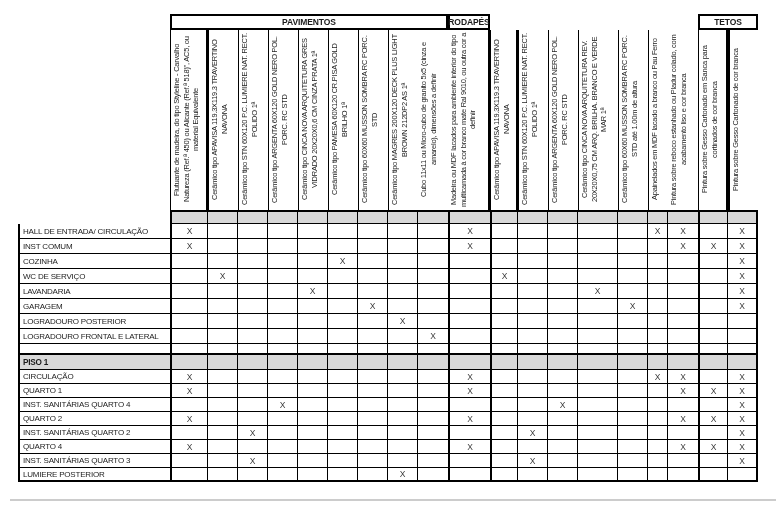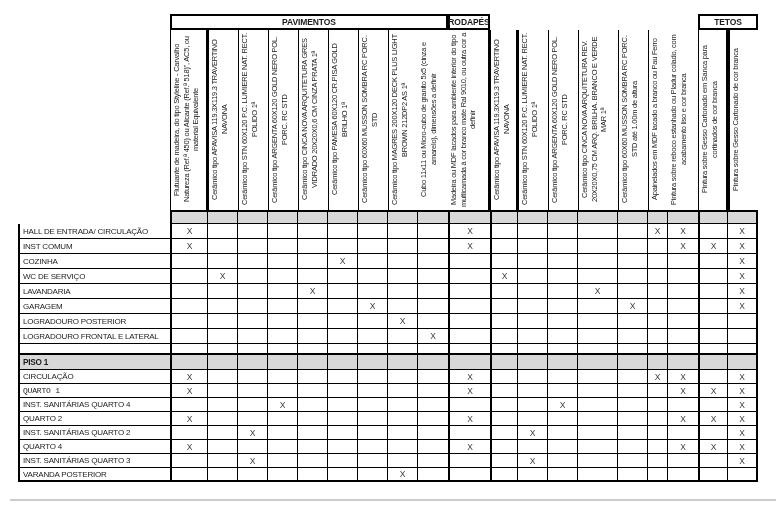--- a/index.html
+++ b/index.html
@@ -287,21 +287,21 @@
       <div class="cell d bl2 br0" style="grid-area: 14 / 11;">X</div>
       <div class="cell d bl2" style="grid-area: 14 / 12;"></div>
       <div class="cell d" style="grid-area: 14 / 13;"></div>
       <div class="cell d" style="grid-area: 14 / 14;"></div>
       <div class="cell d" style="grid-area: 14 / 15;"></div>
       <div class="cell d" style="grid-area: 14 / 16;"></div>
       <div class="cell d" style="grid-area: 14 / 17;">X</div>
       <div class="cell d br0" style="grid-area: 14 / 18;">X</div>
       <div class="cell d bl2" style="grid-area: 14 / 19;"></div>
       <div class="cell d br2" style="grid-area: 14 / 20;">X</div>
-      <div class="cell lbl bl2 br0" style="grid-area: 15 / 1; font-family: Liberation Mono, monospace;">QUARTO 1</div>
+      <div class="cell lbl bl2 br0" style="grid-area: 15 / 1;">QUARTO 1</div>
       <div class="cell d bl2" style="grid-area: 15 / 2;">X</div>
       <div class="cell d" style="grid-area: 15 / 3;"></div>
       <div class="cell d" style="grid-area: 15 / 4;"></div>
       <div class="cell d" style="grid-area: 15 / 5;"></div>
       <div class="cell d" style="grid-area: 15 / 6;"></div>
       <div class="cell d" style="grid-area: 15 / 7;"></div>
       <div class="cell d" style="grid-area: 15 / 8;"></div>
       <div class="cell d" style="grid-area: 15 / 9;"></div>
       <div class="cell d br0" style="grid-area: 15 / 10;"></div>
       <div class="cell d bl2 br0" style="grid-area: 15 / 11;">X</div>
@@ -407,21 +407,21 @@
       <div class="cell d bl2 br0" style="grid-area: 20 / 11;"></div>
       <div class="cell d bl2" style="grid-area: 20 / 12;"></div>
       <div class="cell d" style="grid-area: 20 / 13;">X</div>
       <div class="cell d" style="grid-area: 20 / 14;"></div>
       <div class="cell d" style="grid-area: 20 / 15;"></div>
       <div class="cell d" style="grid-area: 20 / 16;"></div>
       <div class="cell d" style="grid-area: 20 / 17;"></div>
       <div class="cell d br0" style="grid-area: 20 / 18;"></div>
       <div class="cell d bl2" style="grid-area: 20 / 19;"></div>
       <div class="cell d br2" style="grid-area: 20 / 20;">X</div>
-      <div class="cell lbl bb2 bl2 br0" style="grid-area: 21 / 1;">VARANDA POSTERIOR</div>
+      <div class="cell lbl bb2 bl2 br0" style="grid-area: 21 / 1;">LUMIERE POSTERIOR</div>
       <div class="cell d bb2 bl2" style="grid-area: 21 / 2;"></div>
       <div class="cell d bb2" style="grid-area: 21 / 3;"></div>
       <div class="cell d bb2" style="grid-area: 21 / 4;"></div>
       <div class="cell d bb2" style="grid-area: 21 / 5;"></div>
       <div class="cell d bb2" style="grid-area: 21 / 6;"></div>
       <div class="cell d bb2" style="grid-area: 21 / 7;"></div>
       <div class="cell d bb2" style="grid-area: 21 / 8;"></div>
       <div class="cell d bb2" style="grid-area: 21 / 9;">X</div>
       <div class="cell d bb2 br0" style="grid-area: 21 / 10;"></div>
       <div class="cell d bb2 bl2 br0" style="grid-area: 21 / 11;"></div>

